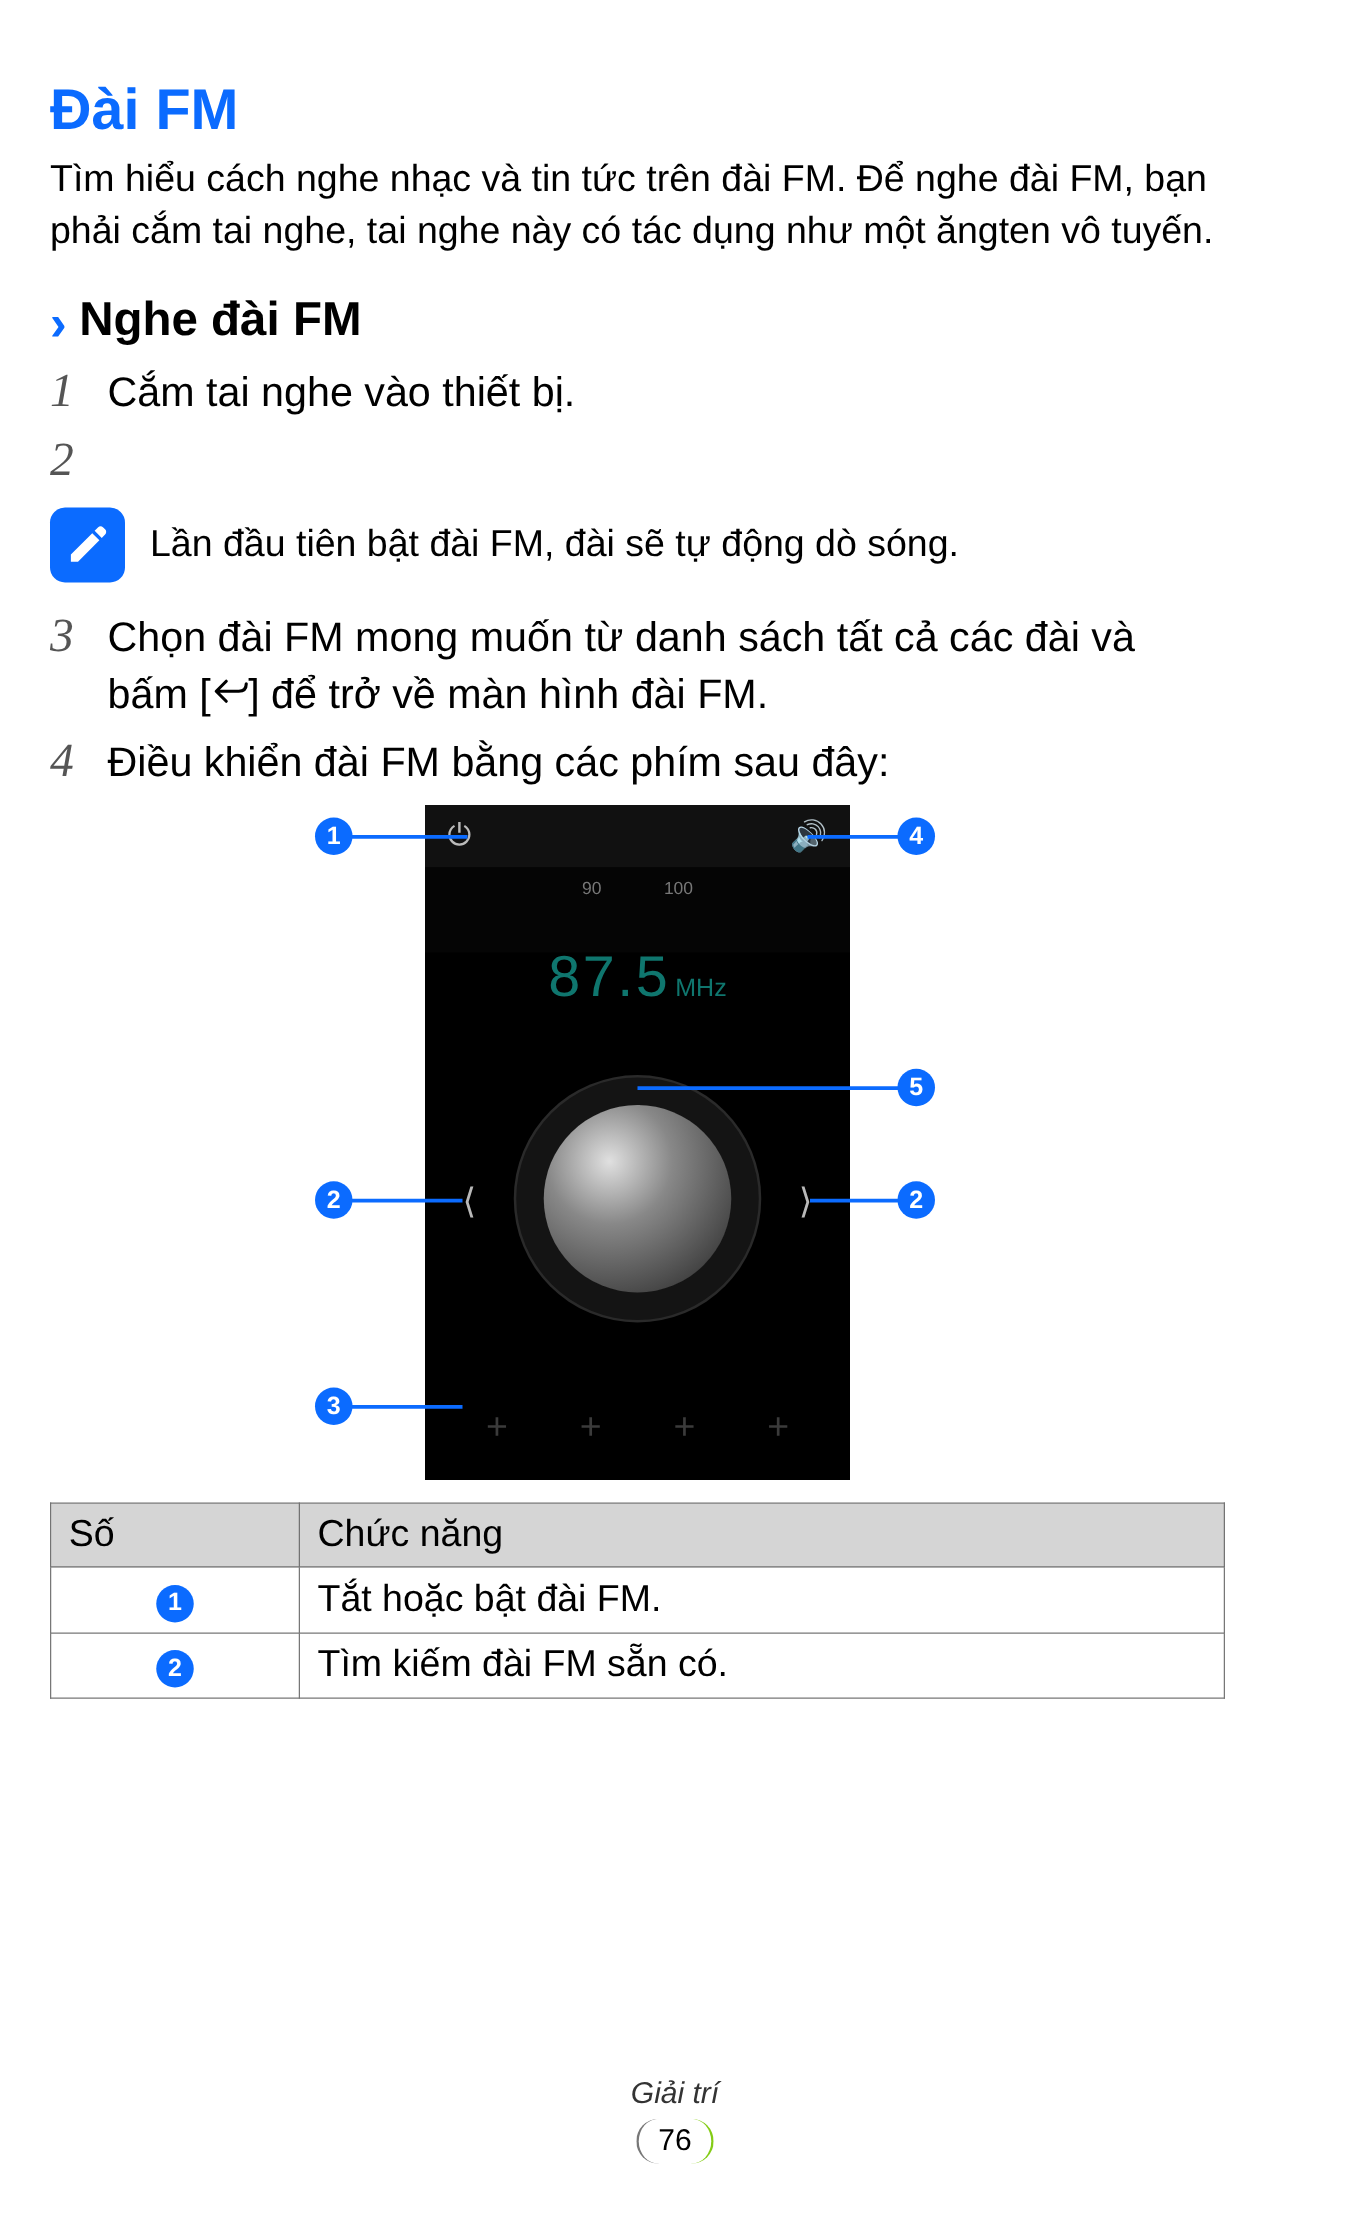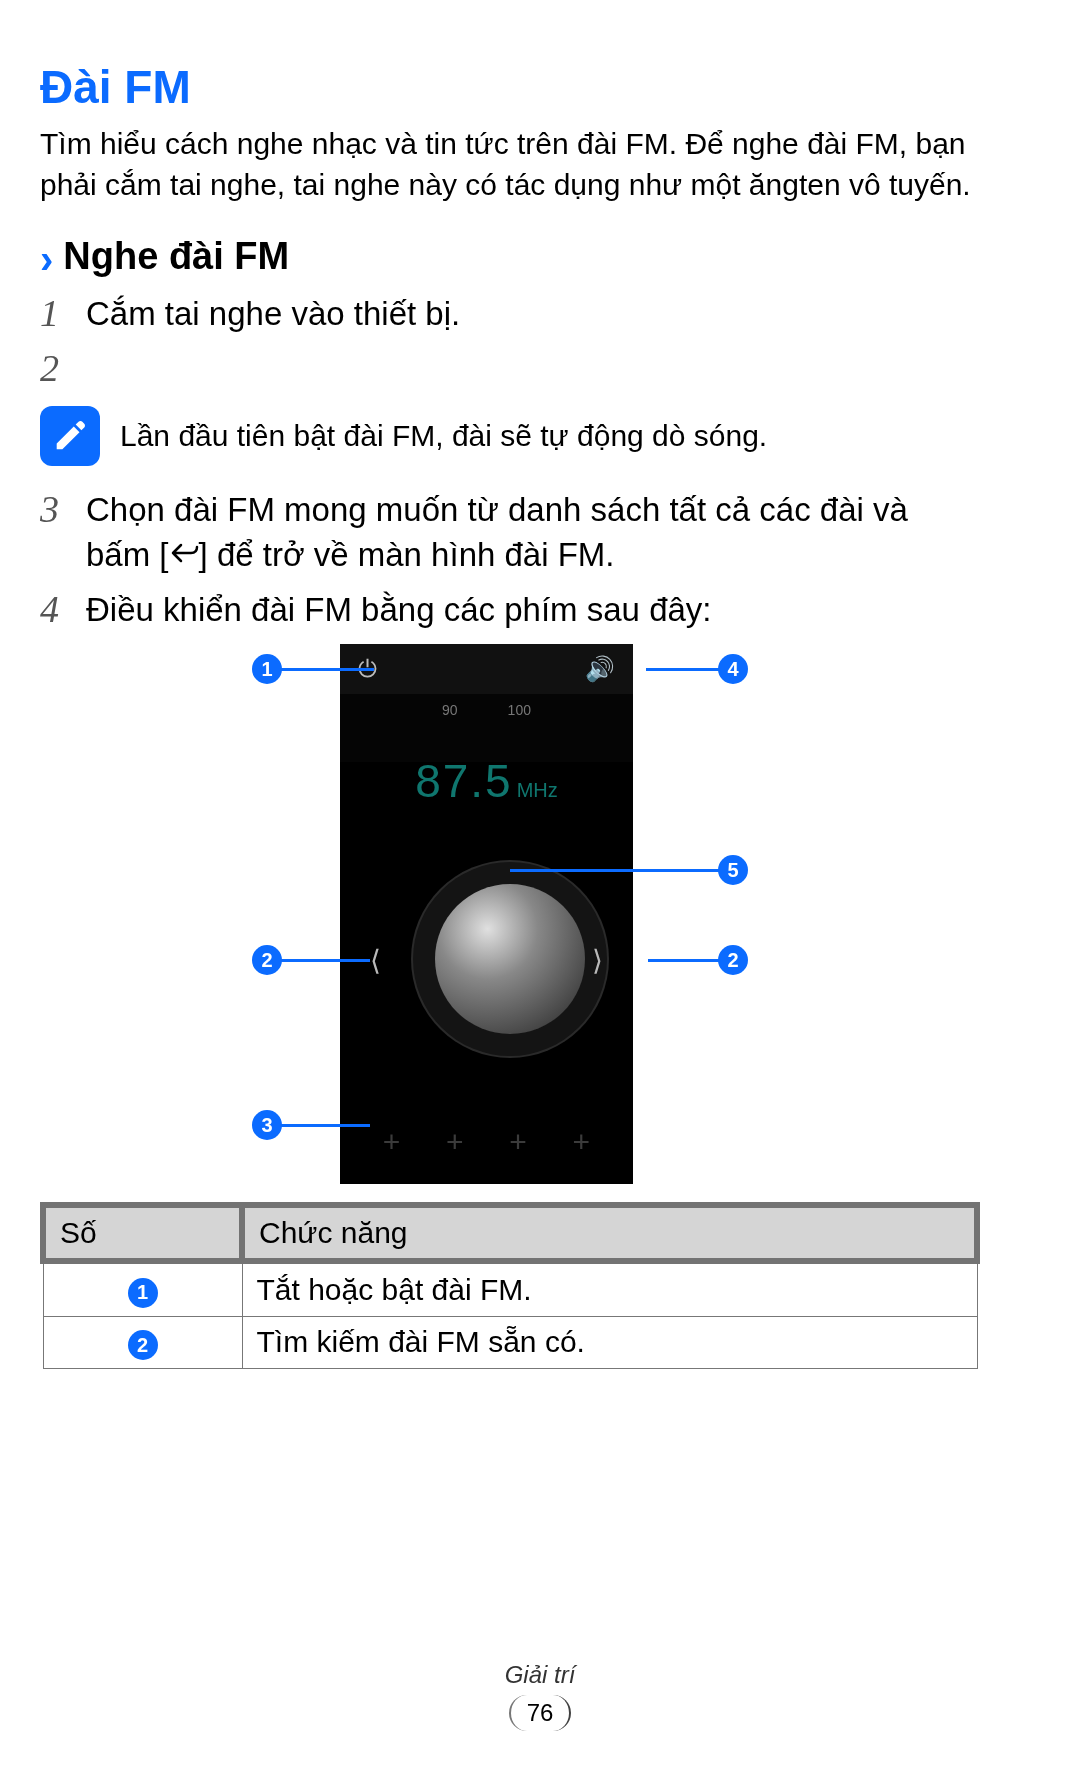--- a/index.html
+++ b/index.html
@@ -99,21 +99,21 @@
   .diagram {
     position: relative;
     width: 700px;
     height: 540px;
     margin: 12px auto 18px auto;
   }
   .phone {
     position: absolute;
     left: 180px;
     top: 0;
-    width: 293px;
+    width: 340px;
     height: 540px;
     background: #000;
     overflow: hidden;
   }
   .topbar {
     position: absolute;
     top: 0; left: 0; right: 0;
     height: 50px;
     background: #111;
     display: flex;
@@ -211,21 +211,21 @@
     width: 100%;
     border-collapse: collapse;
     font-size: 30px;
     margin-top: 4px;
   }
   .func-table th {
     background: #d5d5d5;
     font-weight: normal;
     text-align: left;
     padding: 8px 14px;
-    border: 6px solid #737373;
+    border: 1px solid #737373;
   }
   .func-table td {
     padding: 8px 14px;
     border: 1px solid #777;
   }
   .func-table td.num-cell {
     text-align: center;
     width: 170px;
   }
   .ball {
@@ -249,21 +249,21 @@
   .footer-cat {
     font-style: italic;
     font-size: 24px;
     color: #333;
     margin-bottom: 6px;
   }
   .page-num {
     display: inline-block;
     padding: 4px 16px;
     border-left: 2px solid #777;
-    border-right: 2px solid #404040;
+    border-right: 2px solid #84cc16;
     border-radius: 18px;
     font-size: 24px;
   }
 </style>
 </head>
 <body>
 
 <div class="page">
 
   <h1 class="main-heading">Đài FM</h1>

